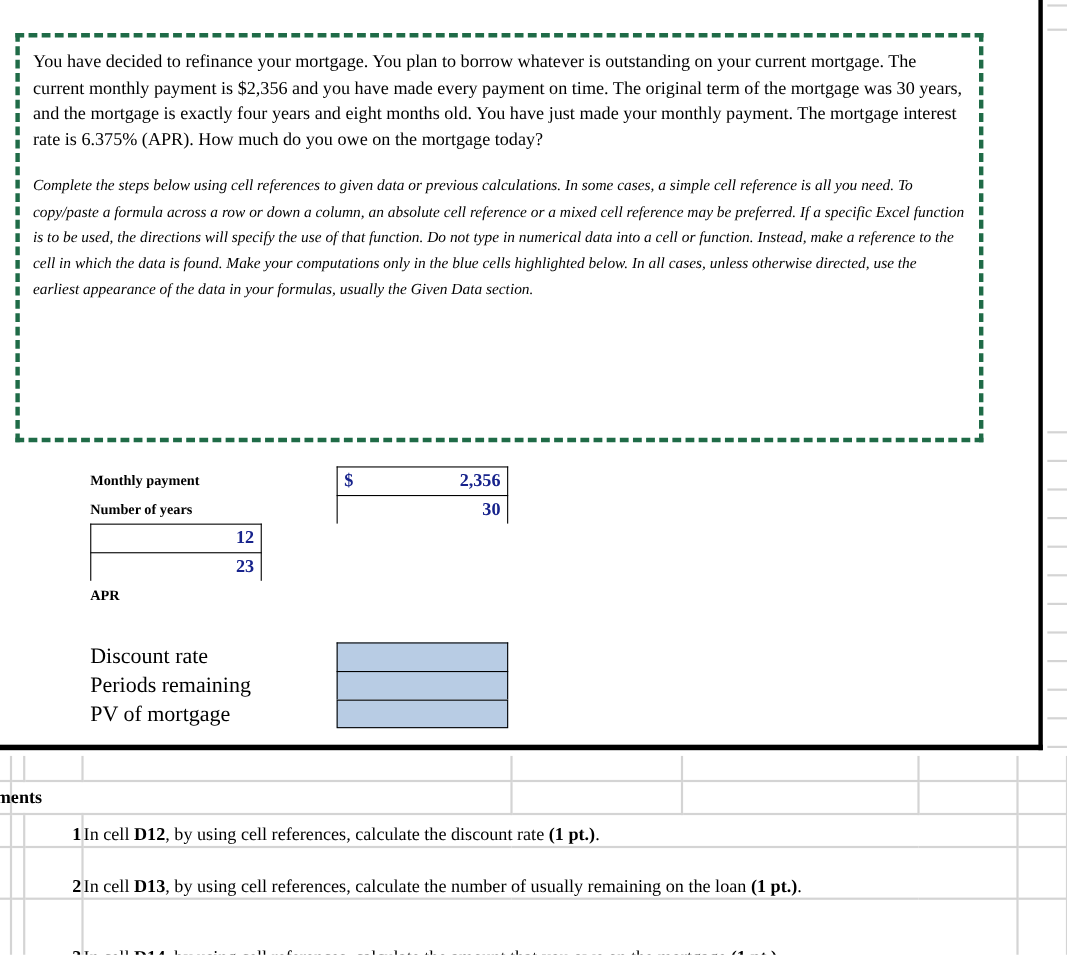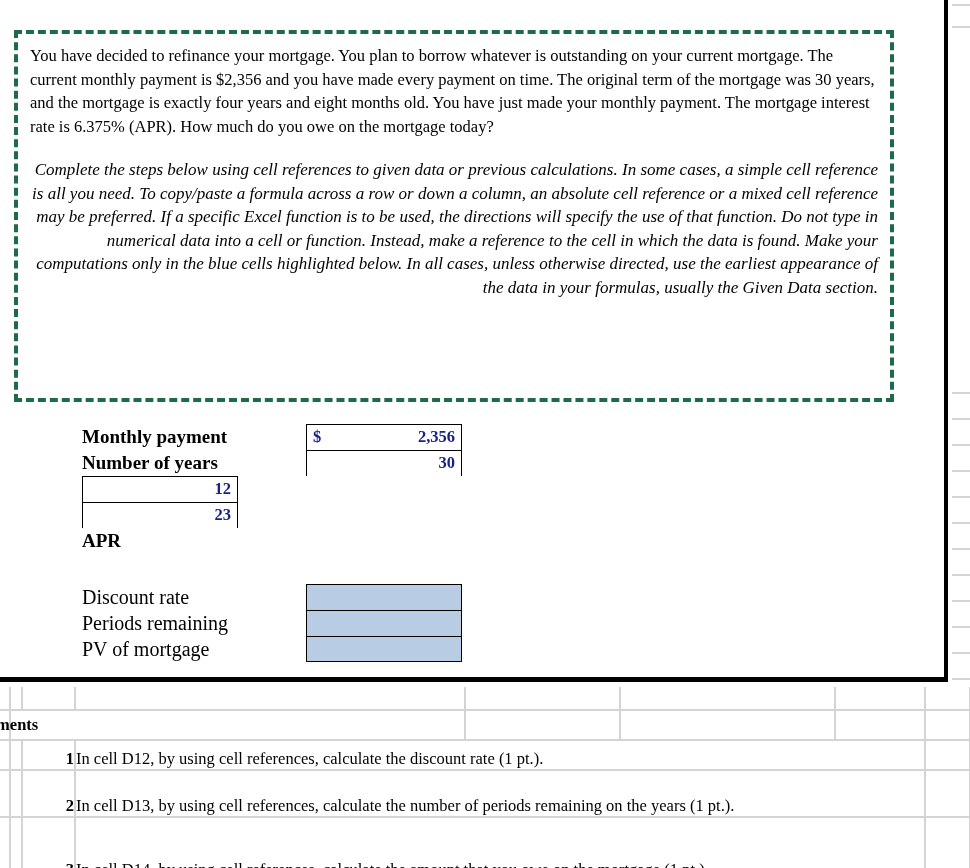--- a/index.html
+++ b/index.html
@@ -42,42 +42,41 @@
     padding: 10px 10px 0 10px;
   }
   #problem-text {
     font-size: 16.5px;
     line-height: 23.5px;
     text-align: left;
     margin: 0 0 4px 0;
     padding: 0 4px 0 2px;
   }
   #directions-text {
-    font-size: 17px;
+    font-size: 14px;
     line-height: 23.5px;
     font-style: italic;
     margin: 20px 0 0 0;
     padding: 0 2px 0 2px;
-    text-align: right;
   }
 
   
   #given-data {
     position: absolute;
     left: 82px;
     top: 424px;
   }
   .data-row {
     display: flex;
     align-items: stretch;
     height: 26px;
   }
   .data-label {
     width: 224px;
-    font-size: 19px;
+    font-size: 13px;
     font-weight: bold;
     line-height: 26px;
     white-space: nowrap;
   }
   .data-cell {
     width: 156px;
     border: 1.5px solid #000000;
     border-bottom: none;
     box-sizing: border-box;
     font-size: 16.5px;
@@ -190,21 +189,21 @@
     padding-right: 8px;
     vertical-align: top;
     line-height: 22px;
   }
   .req-text {
     padding-left: 8px;
     padding-right: 4px;
     vertical-align: bottom;
     padding-bottom: 3px;
   }
-  .req-text b { font-weight: normal; }
+  .req-text b { font-weight: bold; }
   .r1 td { height: 28px; }
   .r2 td { height: 45px; }
   .r3 td { height: 62px; }
   .no-right { border-right: none; }
 </style>
 </head>
 <body>
 
 <div id="worksheet-pane">
 
@@ -318,21 +317,21 @@
         <td></td>
         <td class="req-num">1</td>
         <td class="req-text" colspan="4"><span>In cell </span><b>D12</b><span>, by using cell references, calculate the discount rate </span><b>(1 pt.)</b><span>.</span></td>
         <td class="no-right"></td>
       </tr>
 
       <tr class="r2">
         <td></td>
         <td></td>
         <td class="req-num">2</td>
-        <td class="req-text" colspan="4"><span>In cell </span><b>D13</b><span>, by using cell references, calculate the number of periods remaining on the years </span><b>(1 pt.)</b><span>.</span></td>
+        <td class="req-text" colspan="4"><span>In cell </span><b>D13</b><span>, by using cell references, calculate the number of usually remaining on the loan </span><b>(1 pt.)</b><span>.</span></td>
         <td class="no-right"></td>
       </tr>
 
       <tr class="r3">
         <td></td>
         <td></td>
         <td class="req-num">3</td>
         <td class="req-text" colspan="4"><span>In cell </span><b>D14</b><span>, by using cell references, calculate the amount that you owe on the mortgage </span><b>(1 pt.)</b><span>.</span></td>
         <td class="no-right"></td>
       </tr>

